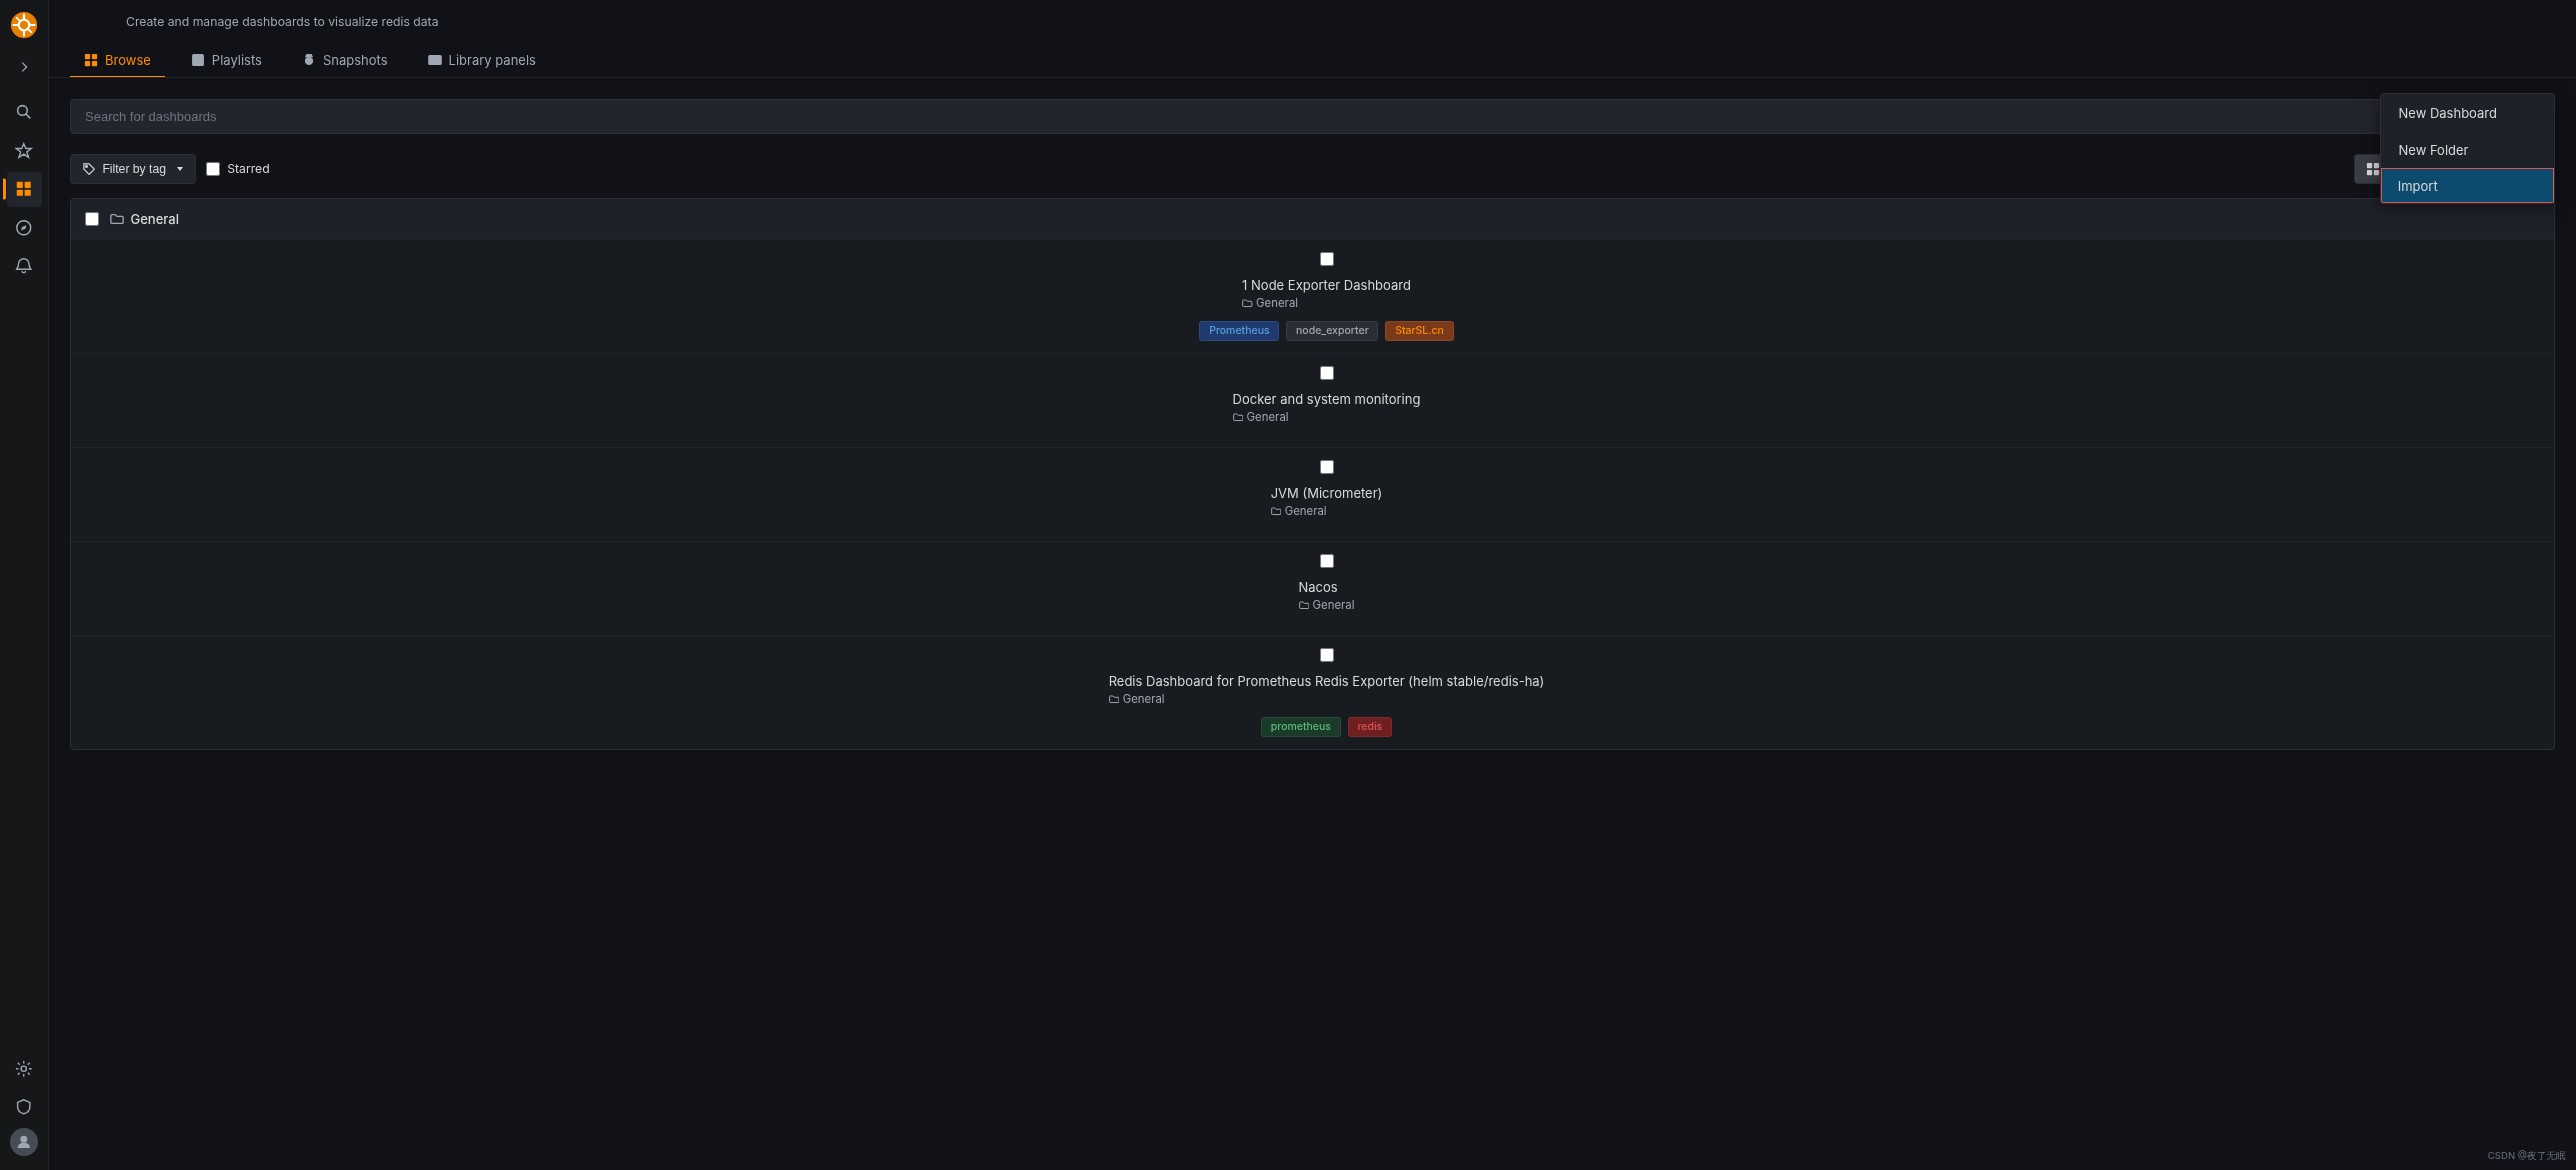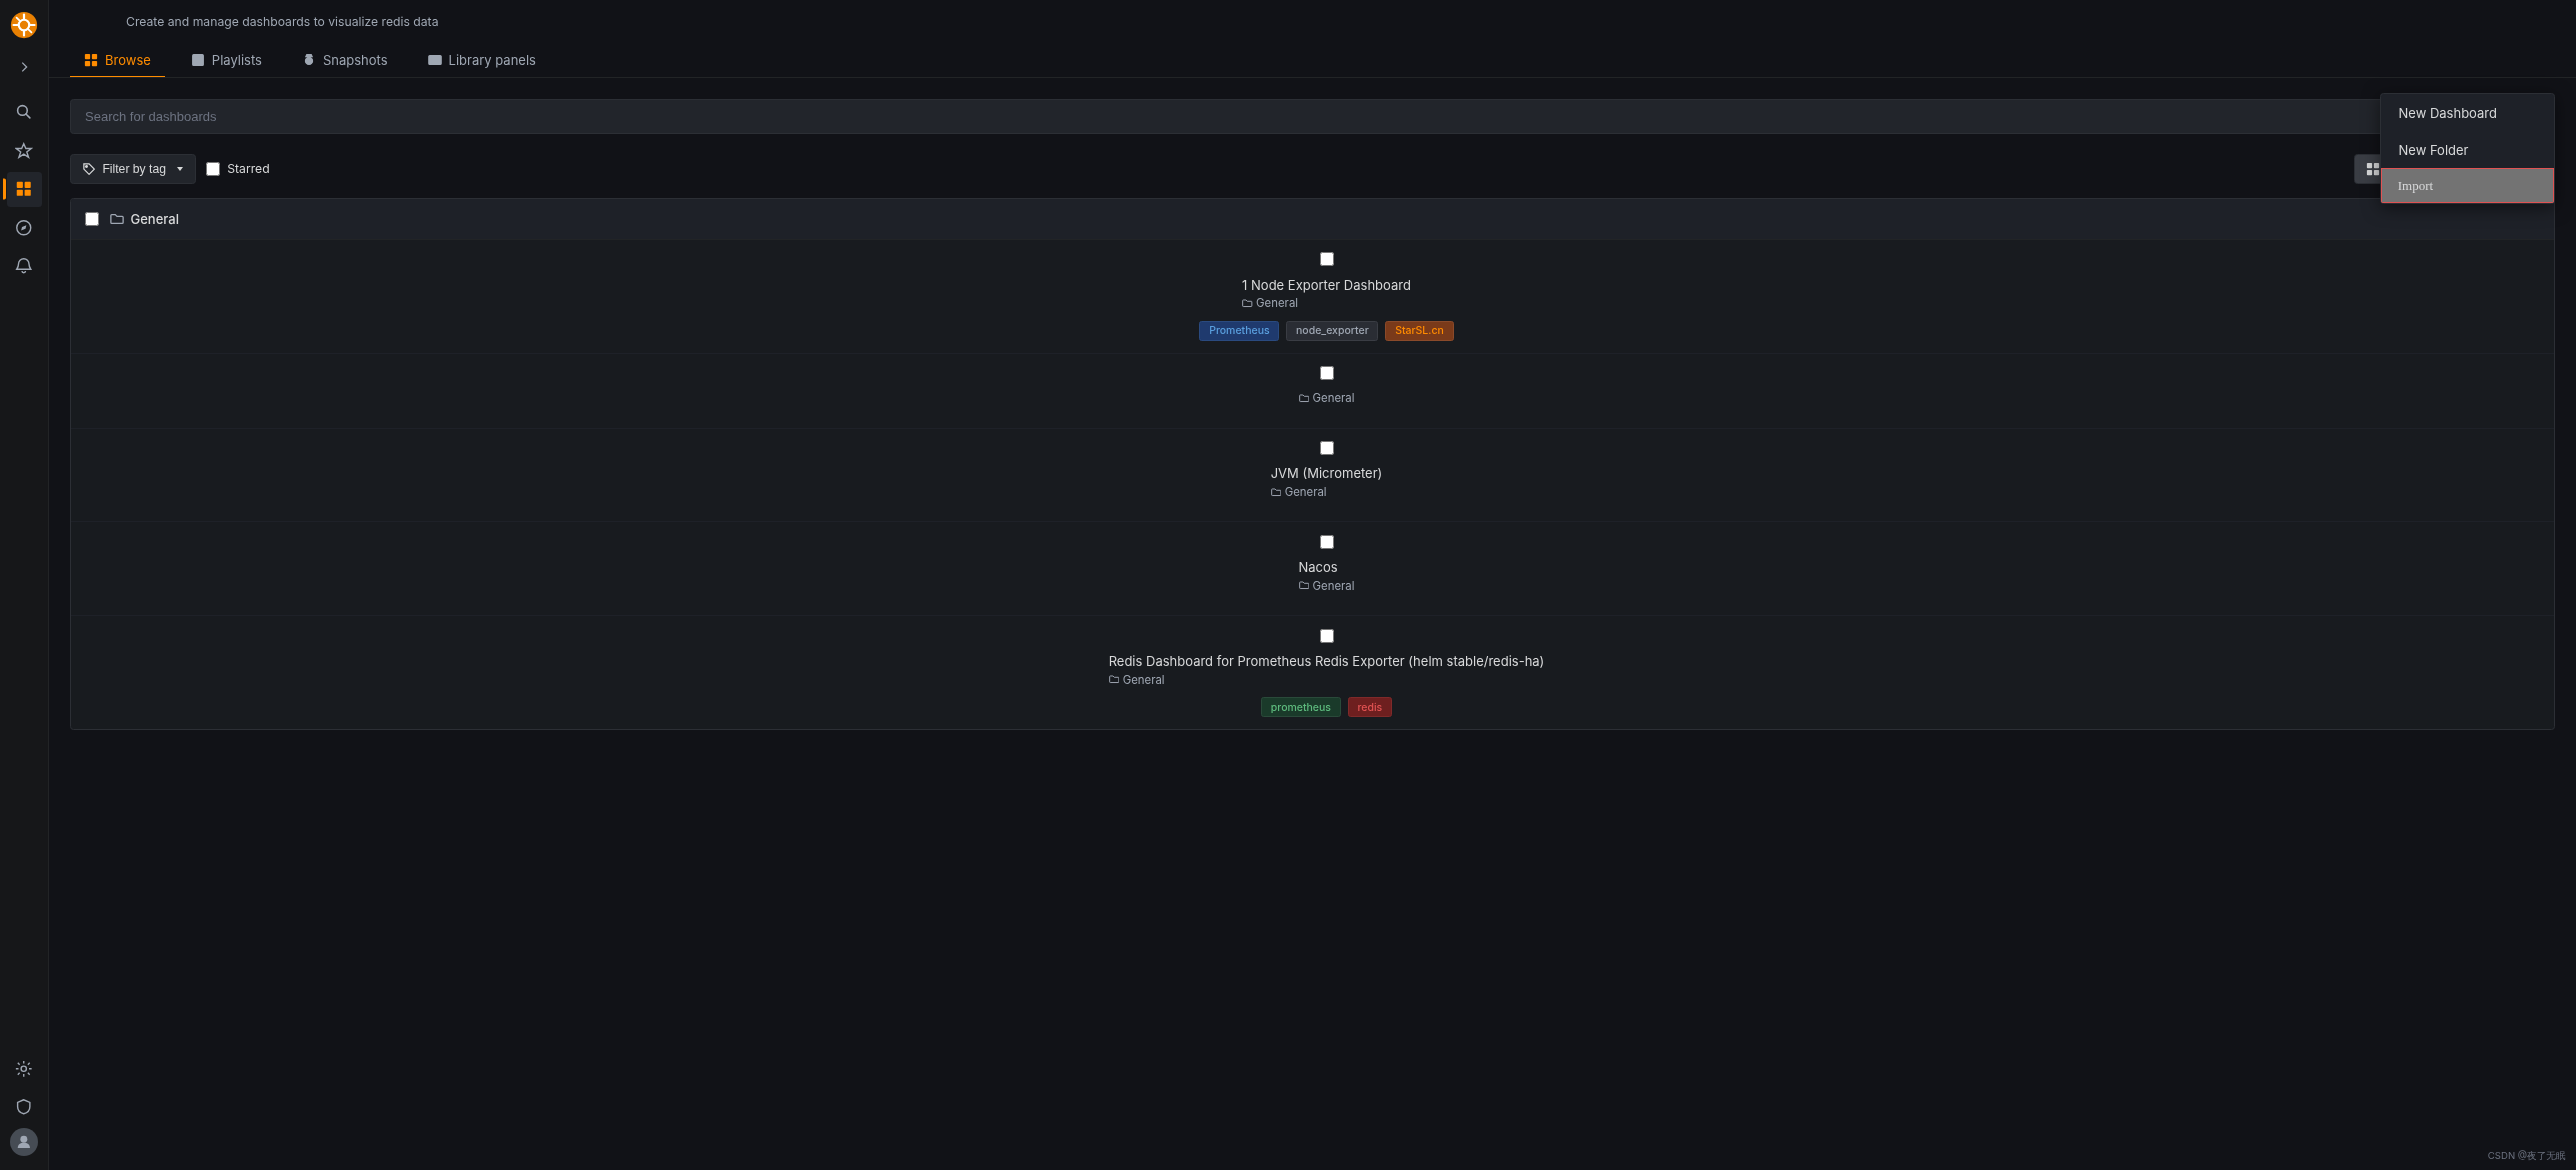--- a/index.html
+++ b/index.html
@@ -357,24 +357,23 @@
       box-shadow: 0 3.5px 17.5px rgba(0,0,0,0.5);
       overflow: hidden;
     }
     .dropdown-item {
       padding: 10.5px 17.5px;
       color: #d8d9da;
       cursor: pointer;
       font-size: 13px;
     }
     .dropdown-item.highlighted {
-      background: #737373;
+      background: #0c4a6e;
       border: 1.7px solid #e05252;
       padding: 8.7px 15.7px;
-      font-family: Liberation Serif, serif;
     }
 
     
     .chevron-down {
       display: inline-block;
       width: 0;
       height: 0;
       border-left: 3.5px solid transparent;
       border-right: 3.5px solid transparent;
       border-top: 4.4px solid currentColor;
@@ -589,20 +588,21 @@
       </div>
       <div class="dashboard-tags">
               <span class="tag tag-blue">Prometheus</span>
               <span class="tag tag-gray">node_exporter</span>
               <span class="tag tag-orange">StarSL.cn</span>
             </div>
     </div>
           <div class="dashboard-row">
       <input type="checkbox" style="">
       <div class="dashboard-info">
+        <div class="dashboard-name">Docker and system monitoring</div>
         <div class="dashboard-folder">
           <svg width="10.5" height="10.5" viewBox="0 0 16 16" fill="none" stroke="#9fa7b3" stroke-width="1.5">
             <path d="M1 4a1 1 0 0 1 1-1h4l2 2h6a1 1 0 0 1 1 1v6a1 1 0 0 1-1 1H2a1 1 0 0 1-1-1V4z"></path>
           </svg>
           General
         </div>
       </div>
       <div class="dashboard-tags"></div>
     </div>
           <div class="dashboard-row">

